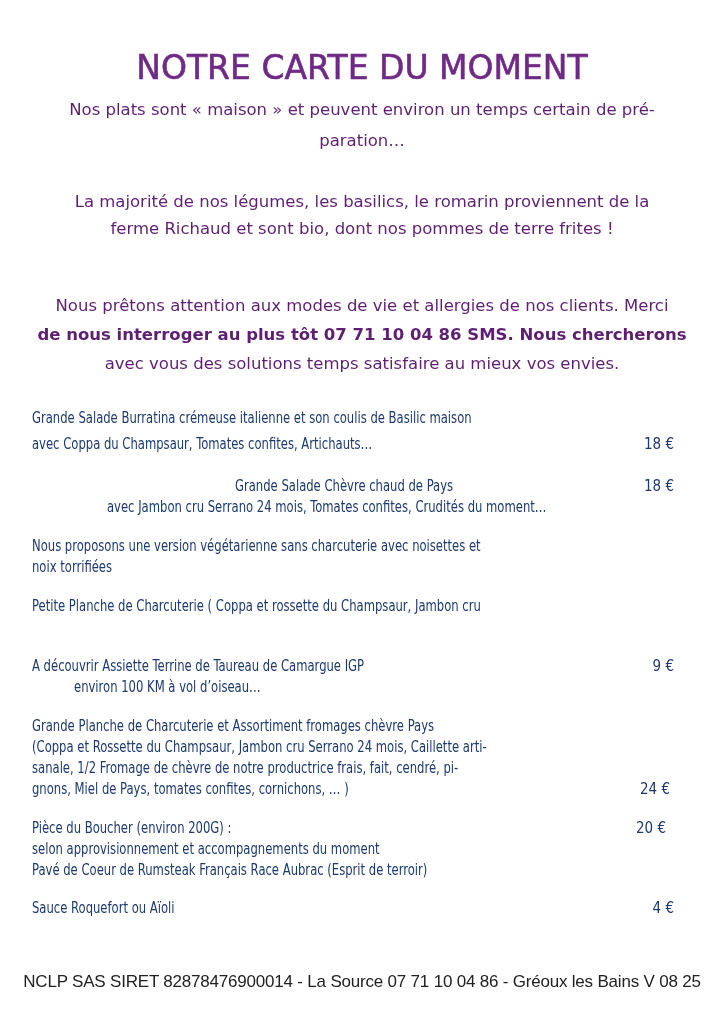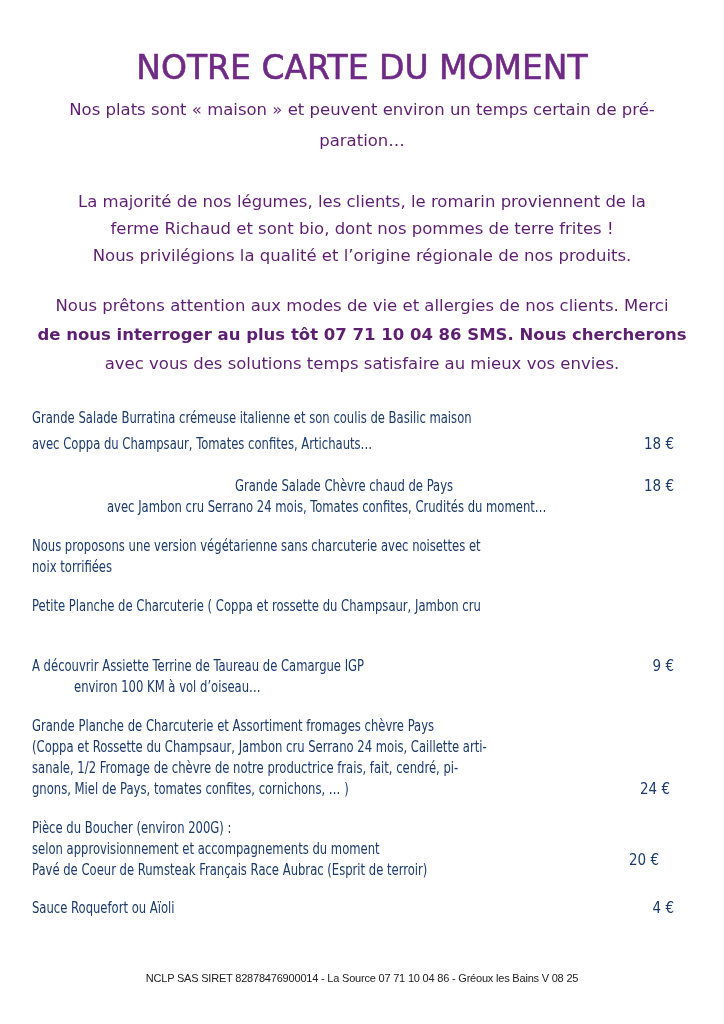--- a/index.html
+++ b/index.html
@@ -21,40 +21,39 @@
       position: absolute; left: 32px; width: 660px; top: 408px;
       font-family: "DejaVu Sans Condensed", "DejaVu Sans", sans-serif;
       font-size: 15px; color: #1c3a6e;
     }
     .item { position: absolute; left: 0; width: 660px; }
     .row { position: relative; height: 21px; line-height: 21px; white-space: nowrap; }
     .row .price { position: absolute; right: 0; top: 0; }
     .indent { padding-left: 42px; }
     .footer {
       position: absolute; left: 0; width: 724px; top: 972px; text-align: center;
-      font-family: "Liberation Sans", sans-serif; font-size: 11px; color: #222222;
+      font-family: "Liberation Sans", sans-serif; font-size: 17px; color: #222222;
       letter-spacing: -0.2px; padding-left: 0px;
     }
   </style>
 </head>
 <body>
 
 <div class="page">
 
   <div class="title">NOTRE CARTE DU MOMENT</div>
 
   <div class="intro" style="top:96px;">
     <span class="line" style="display: block;"><span style="display: inline-block;">Nos plats sont « maison » et peuvent environ un temps certain de pré-</span></span>
     <span class="line" style="margin-top: 4px; display: block;"><span style="display: inline-block;">paration…</span></span>
   </div>
 
   <div class="intro" style="top:188px;">
-    <span class="line" style="display: block;"><span style="display: inline-block;">La majorité de nos légumes, les clients, le romarin proviennent de la</span></span>
+    <span class="line" style="display: block;"><span style="display: inline-block;">La majorité de nos légumes, les basilics, le romarin proviennent de la</span></span>
     <span class="line" style="display: block;"><span style="display: inline-block;">ferme Richaud et sont bio, dont nos pommes de terre frites !</span></span>
-    <span class="line" style="display: block;"><span style="display: inline-block;">Nous privilégions la qualité et l’origine régionale de nos produits.</span></span>
   </div>
 
   <div class="intro" style="top:292px;">
     <span class="line" style="display: block;"><span style="display: inline-block;">Nous prêtons attention aux modes de vie et allergies de nos clients. Merci</span></span>
     <span class="line" style="margin-top: 2px; display: block; font-weight: bold;"><span style="display: inline-block;">de nous interroger au plus tôt 07 71 10 04 86 SMS. Nous chercherons</span></span>
     <span class="line" style="margin-top: 2px; display: block;"><span style="display: inline-block;">avec vous des solutions temps satisfaire au mieux vos envies.</span></span>
   </div>
 
   <div class="menu">
 
@@ -115,21 +114,21 @@
       </div>
       <div class="row">
         <span style="display: inline-block; transform-origin: left center; transform: scaleX(0.86);">gnons, Miel de Pays, tomates confites, cornichons, … )</span>
         <span class="price" style="right:22px;">24 €</span>
       </div>
     </div>
 
     <div class="item" style="top:410px;">
       <div class="row">
         <span style="display: inline-block; transform-origin: left center; transform: scaleX(0.86);">Pièce du Boucher (environ 200G) :</span>
-        <span class="price" style="right:33px;margin-top:32px;">20 €</span>
+        <span class="price" style="right:26px;">20 €</span>
       </div>
       <div class="row">
         <span style="display: inline-block; transform-origin: left center; transform: scaleX(0.86);">selon approvisionnement  et accompagnements du moment</span>
       </div>
       <div class="row">
         <span style="display: inline-block; transform-origin: left center; transform: scaleX(0.86);">Pavé de Coeur de Rumsteak Français Race Aubrac (Esprit de terroir)</span>
       </div>
     </div>
 
     <div class="item" style="top:490px;">

